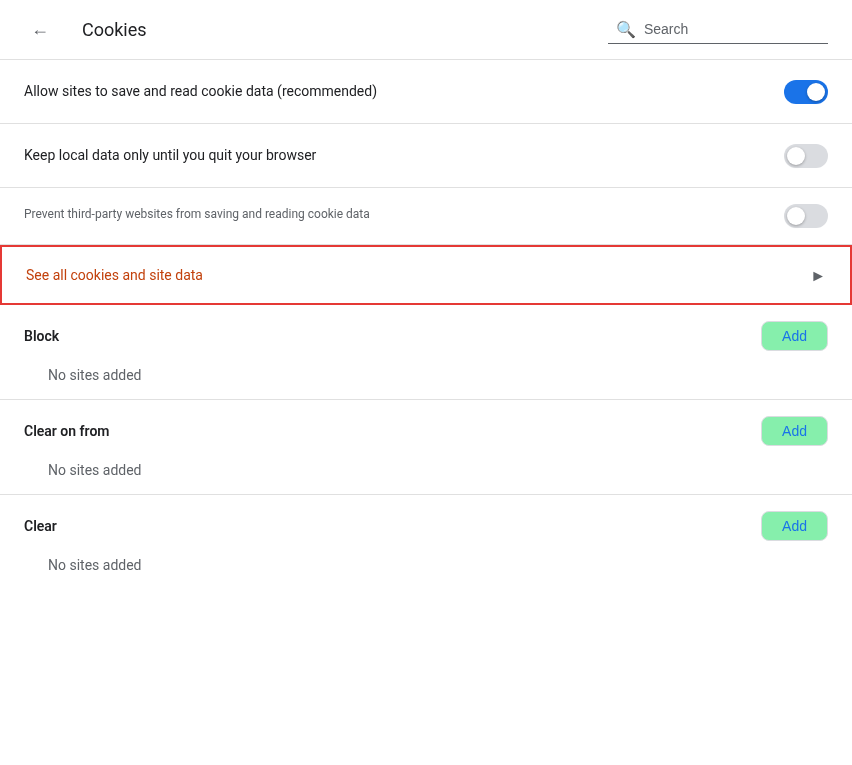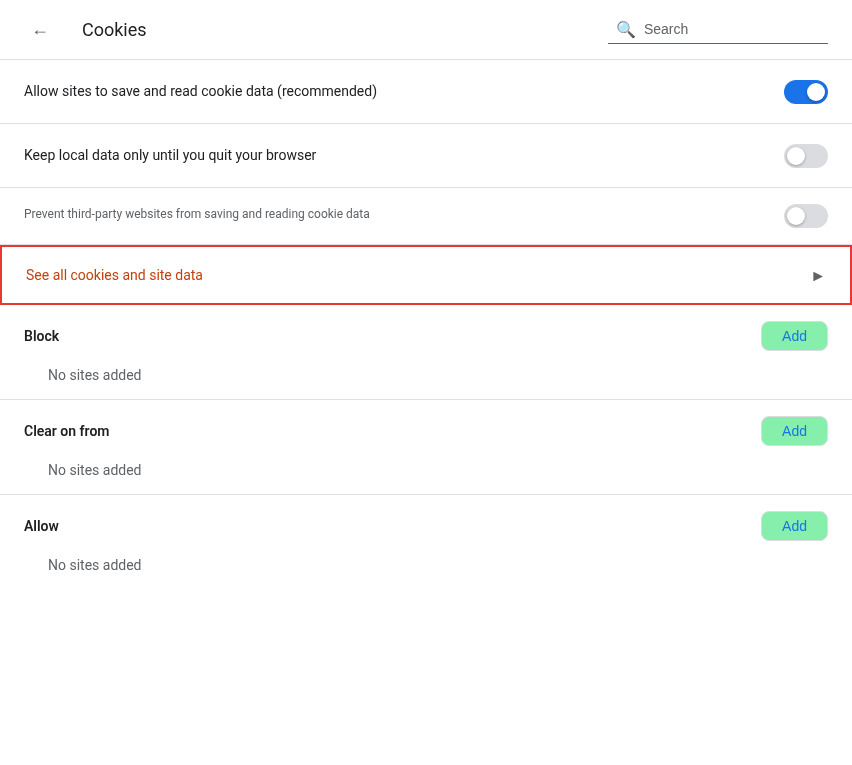--- a/index.html
+++ b/index.html
@@ -273,18 +273,18 @@
   <div class="section-divider"></div>
 
   <div class="section-header">
     <span class="section-title">Clear on from</span>
     <button class="add-btn">Add</button>
   </div>
   <div class="no-sites">No sites added</div>
   <div class="section-divider"></div>
 
   <div class="section-header">
-    <span class="section-title">Allow</span>
+    <span class="section-title">Clear</span>
     <button class="add-btn">Add</button>
   </div>
   <div class="no-sites">No sites added</div>
 
 </div>
 
 </body></html>

